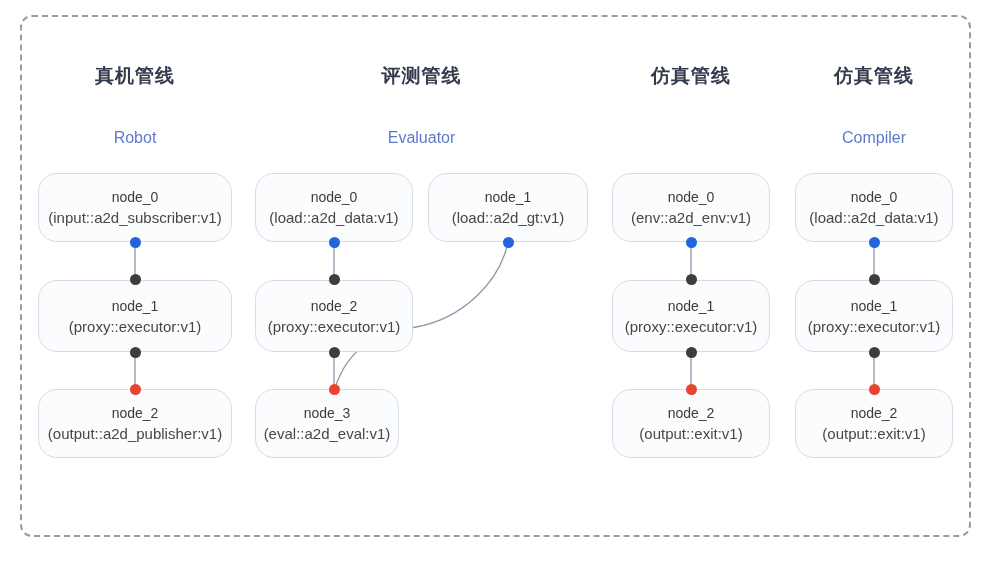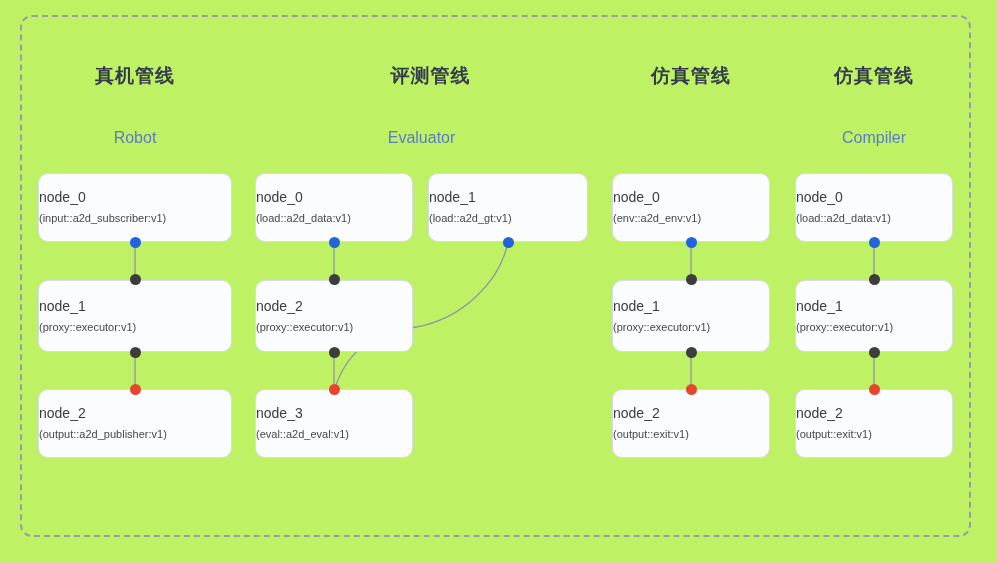--- a/index.html
+++ b/index.html
@@ -5,21 +5,21 @@
   html, body {
     margin: 0;
     padding: 0;
     background: #dce3f5;
     font-family: "Liberation Sans", "DejaVu Sans", sans-serif;
   }
   .canvas {
     position: relative;
     width: 997px;
     height: 563px;
-    background: #bef264;
+    background: #ffffff;
     overflow: hidden;
   }
   .frame {
     position: absolute;
     left: 20px;
     top: 15px;
     width: 947px;
     height: 518px;
     border: 2px dashed #969daa;
     border-radius: 12px;
@@ -41,36 +41,36 @@
     height: 28px;
     line-height: 28px;
     text-align: center;
     font-size: 16px;
     color: #5e79c8;
   }
   .node {
     position: absolute;
     background: #fbfcfe;
     border: 1px solid #d7dbe6;
-    border-radius: 10px;
+    border-radius: 19px;
     display: flex;
     flex-direction: column;
-    align-items: flex-start;
+    align-items: center;
     justify-content: center;
     gap: 5px;
     z-index: 2;
     box-sizing: border-box;
   }
   .node-name {
     font-size: 14px;
     color: #3c3c3c;
     line-height: 16px;
   }
   .node-spec {
-    font-size: 11px;
+    font-size: 15px;
     color: #474747;
     line-height: 16px;
   }
   .edges {
     position: absolute;
     left: 0;
     top: 0;
     z-index: 1;
   }
   .dot {
@@ -87,21 +87,21 @@
 </head>
 <body>
 
 <div class="canvas">
 
   <div class="frame"></div>
 
   <div class="title-cn" style="left:38px;width:194px;">真机管线</div>
   <div class="title-en" style="left:38px;width:194px;">Robot</div>
 
-  <div class="title-cn" style="left:264px;width:333px;">评测管线</div>
+  <div class="title-cn" style="left:255px;width:333px;">评测管线</div>
   <div class="title-en" style="left:255px;width:333px;">Evaluator</div>
 
   <div class="title-cn" style="left:612px;width:158px;">仿真管线</div>
 
   <div class="title-cn" style="left:795px;width:158px;">仿真管线</div>
   <div class="title-en" style="left:795px;width:158px;">Compiler</div>
 
   <svg class="edges" width="997" height="563">
     <g stroke="#8d96aa" stroke-width="1.3" fill="none">
       <path d="M135 242 L135 280"></path>
@@ -134,21 +134,21 @@
     <div class="node-spec">(load::a2d_data:v1)</div>
   </div>
   <div class="node" style="left:428px;top:173px;width:160px;height:69px;">
     <div class="node-name">node_1</div>
     <div class="node-spec">(load::a2d_gt:v1)</div>
   </div>
   <div class="node" style="left:255px;top:280px;width:158px;height:72px;">
     <div class="node-name">node_2</div>
     <div class="node-spec">(proxy::executor:v1)</div>
   </div>
-  <div class="node" style="left:255px;top:389px;width:158px;height:69px;">
+  <div class="node" style="left:255px;top:389px;width:144px;height:69px;">
     <div class="node-name">node_3</div>
     <div class="node-spec">(eval::a2d_eval:v1)</div>
   </div>
 
   <div class="node" style="left:612px;top:173px;width:158px;height:69px;">
     <div class="node-name">node_0</div>
     <div class="node-spec">(env::a2d_env:v1)</div>
   </div>
   <div class="node" style="left:612px;top:280px;width:158px;height:72px;">
     <div class="node-name">node_1</div>

